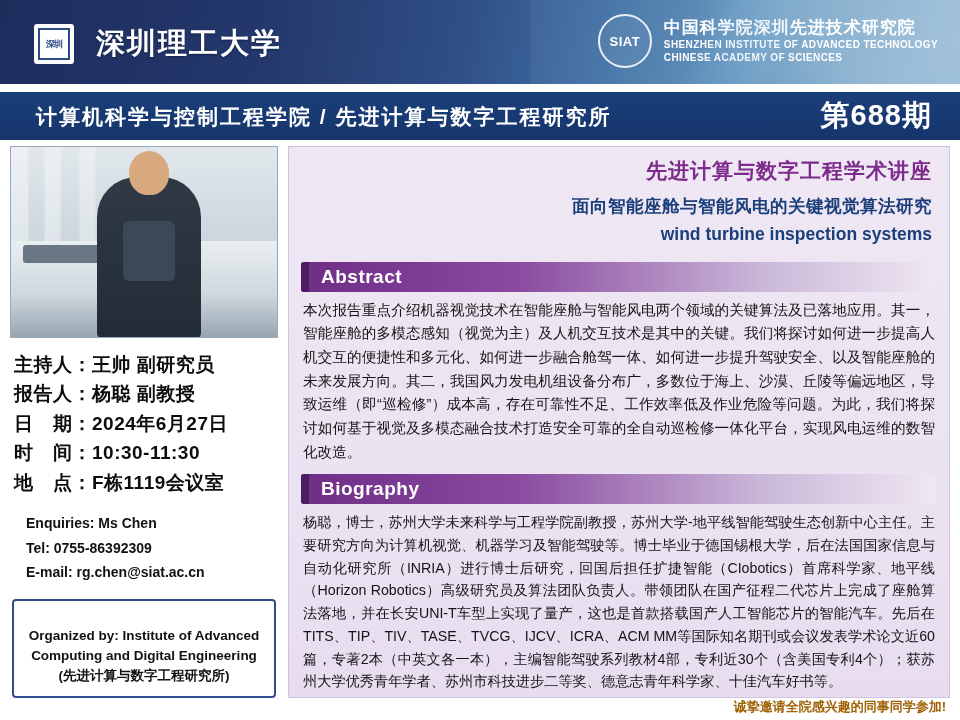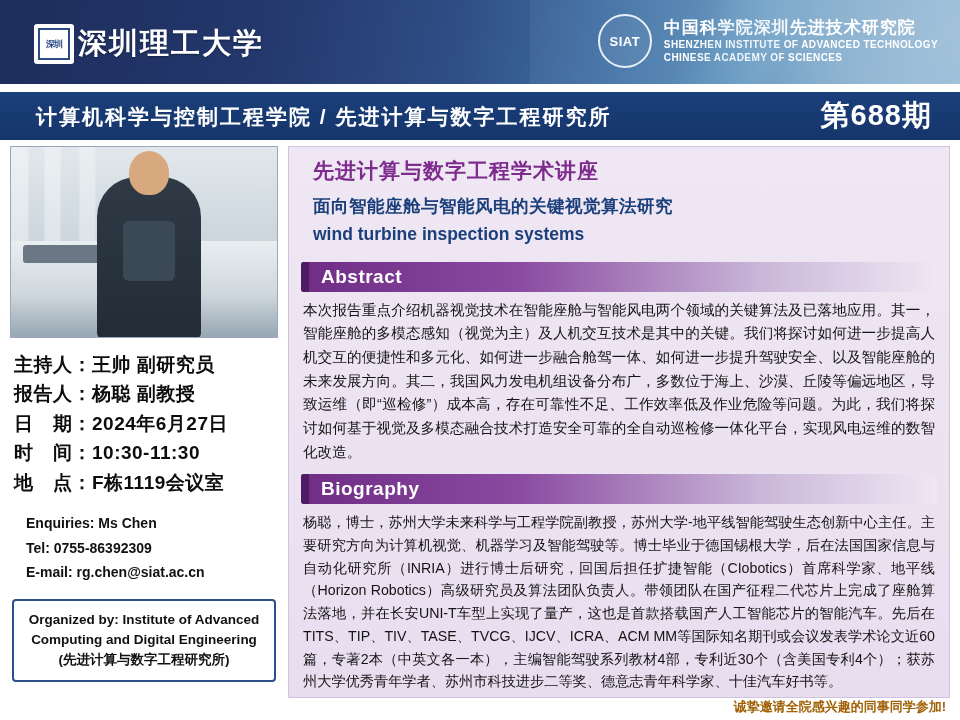--- a/index.html
+++ b/index.html
@@ -25,21 +25,21 @@
   }
   .topbar::after {
     content: "";
     position: absolute; right: 0; top: 0; width: 430px; height: 84px;
     background:
       radial-gradient(circle at 82% 20%, rgba(255,255,255,0.17) 0 18%, rgba(255,255,255,0) 52%),
       linear-gradient(115deg, rgba(255,255,255,0.05) 0 40%, rgba(160,200,230,0.18) 45% 56%, rgba(255,255,255,0.03) 60% 100%);
   }
   .univ-logo {
     position: absolute; left: 34px; top: 24px;
-    display: flex; align-items: center; gap: 4px;
+    display: flex; align-items: center; gap: 22px;
   }
   .univ-mark {
     width: 40px; height: 40px; background: #ffffff; border-radius: 3px;
     position: relative;
   }
   .univ-mark span {
     position: absolute; inset: 4px;
     border: 2px solid #2c4a86;
     font-size: 9px; line-height: 28px; text-align: center; color: #2c4a86;
     letter-spacing: -1px; font-weight: bold;
@@ -117,33 +117,33 @@
   .info {
     margin-top: 12px; padding-left: 4px;
     color: #0d0d0d;
   }
   .info-row { font-size: 19px; font-weight: bold; line-height: 1.55; letter-spacing: 0.5px; white-space: nowrap; }
   .contact { margin-top: 14px; padding-left: 16px; }
   .contact-row { font-size: 14px; font-weight: bold; line-height: 1.75; color: #111111; }
 
   .org-box {
     margin-top: 14px; margin-left: 2px;
-    width: 264px; padding: 9px 6px 10px;
+    width: 264px; padding: 25px 6px 10px;
     border: 2px solid #2e4e8e; border-radius: 4px;
     text-align: center; color: #111111;
   }
   .org-line { font-size: 13.5px; font-weight: bold; line-height: 1.5; }
 
   
   .rightcol {
     position: absolute; left: 288px; top: 146px; width: 662px; height: 552px;
     background: linear-gradient(180deg, #efe7f3 0%, #ece3f2 55%, #e7ddef 100%);
     border: 1px solid #cfc3dd;
   }
-  .title-zone { padding: 10px 24px 6px; text-align: left; }
+  .title-zone { padding: 10px 17px 6px; text-align: right; }
   .t-cn1 { color: #7d2b8c; font-size: 21px; font-weight: bold; letter-spacing: 1px; }
   .t-cn2 { color: #1b3f7a; font-size: 17.5px; font-weight: bold; margin-top: 9px; letter-spacing: 0.5px; }
   .t-en { color: #1b3f7a; font-size: 17.5px; font-weight: bold; margin-top: 5px; line-height: 1.3; }
 
   .sec-head {
     margin: 10px 12px 0 12px; height: 30px;
     background: linear-gradient(90deg, #6f2d86 0%, #8a4aa0 34%, #c9b6d8 72%, #efe7f3 100%);
     border-radius: 3px;
     display: flex; align-items: center;
   }

